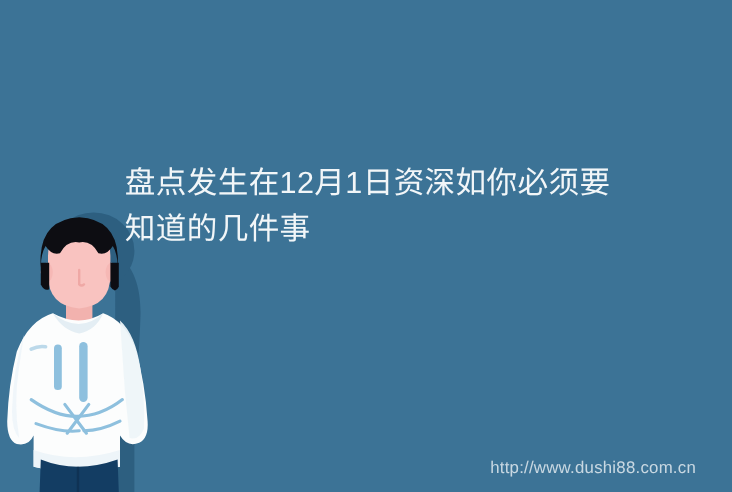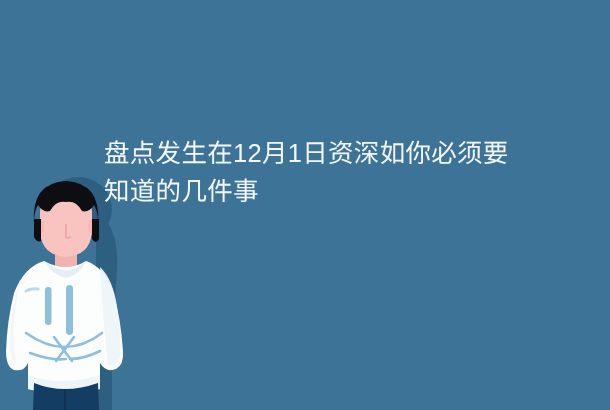--- a/index.html
+++ b/index.html
@@ -144,14 +144,15 @@
           <path d="M34 208 Q64 220 98 208 L99 235 L33 235 Z" fill="#133d63"></path>
           <path d="M65 214 L65 235" stroke="#0f3254" stroke-width="2" fill="none"></path>
         </g>
 
       </g>
     </svg>
   </div>
 
   <div class="headline">盘点发生在12月1日资深如你必须要知道的几件事</div>
 
+  <div class="watermark">http://www.dushi88.com.cn</div>
 
 </div>
 
 </body></html>

